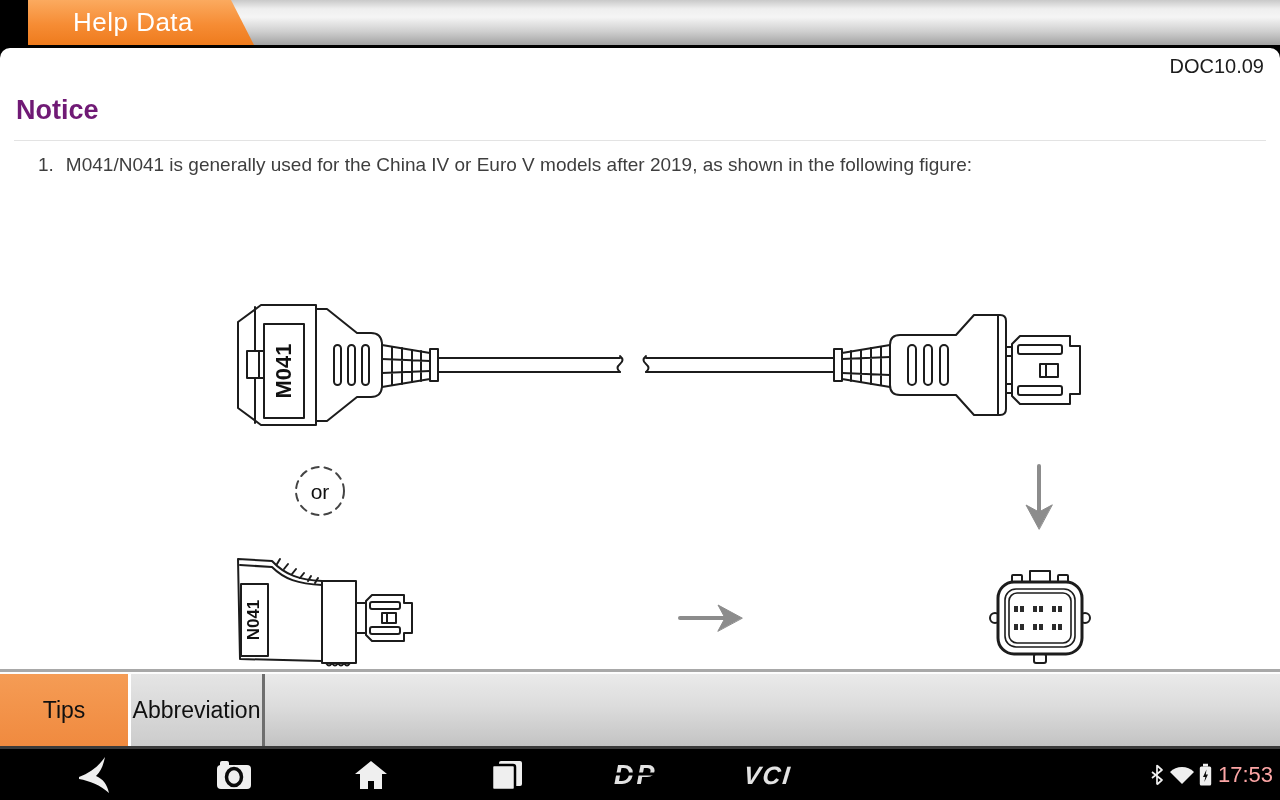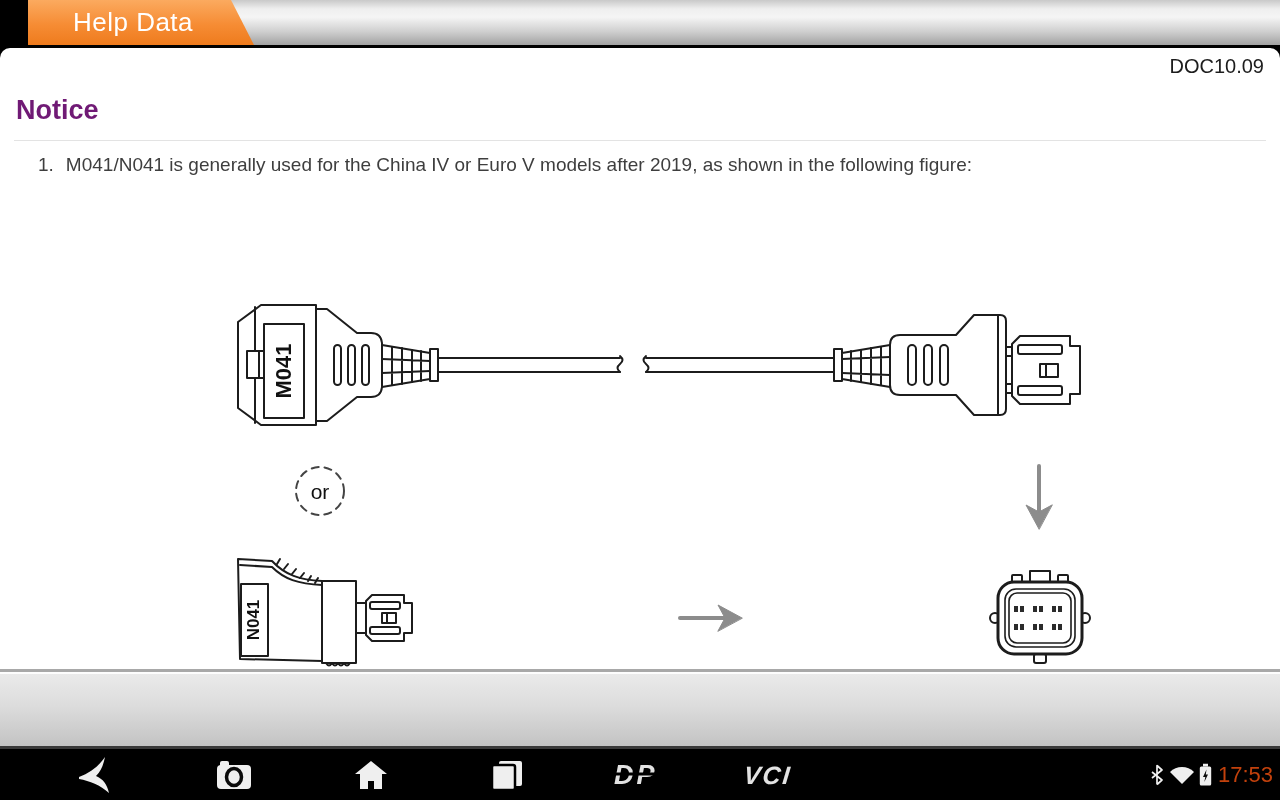--- a/index.html
+++ b/index.html
@@ -36,21 +36,21 @@
   .tbtn-abbrev{width:134px;background:linear-gradient(180deg,#e5e5e5 0%,#cccccc 100%);border-right:3px solid #6e6e6e;}
   .toolbar-spacer{flex:1;}
   .tbtn-esc{width:153px;font-weight:bold;font-size:24px;border-left:4px solid #fff;}
 
   
   .navbar{position:absolute;left:0;top:746px;width:1280px;height:54px;background:#000;
     border-top:3px solid #3a3a3a;box-sizing:border-box;}
   .nav-ico{position:absolute;top:50%;transform:translateY(-50%);display:block;}
   .dp-logo{left:612px;}
   .vci-label{left:744px;color:#e2e2e2;font-size:25px;font-weight:bold;font-style:italic;letter-spacing:2px;transform:translateY(-50%) skewX(-6deg);}
-  .clock{left:1218px;color:#c2410c;font-size:22px;}
+  .clock{left:1218px;color:#fca5a5;font-size:22px;}
 </style>
 </head>
 <body>
 
 <div class="screen">
 
   <div class="topbar">
     <div class="topbar-gray"></div>
     <div class="helptab">
       <span>Help Data</span>
@@ -164,20 +164,22 @@
               <rect x="1039" y="576" width="4" height="6"></rect>
             <rect x="1052" y="576" width="4" height="6"></rect>
               <rect x="1058" y="576" width="4" height="6"></rect>
           </g>
         </g>
       </g>
     </svg>
   </div>
 
   <div class="toolbar">
+    <div class="tbtn tbtn-tips">Tips</div>
+    <div class="tbtn tbtn-abbrev">Abbreviation</div>
     <div class="toolbar-spacer"></div>
   </div>
 
   <div class="navbar">
 
     <svg class="nav-ico" style="left:75px" width="44" height="38" viewBox="0 0 44 38">
       <path d="M4,21 C15,17 24,10 30,1 C28,10 26,15 21,20 C28,23 32,28 34,37 C25,29 15,25 4,23 Z" fill="#efefef"></path>
     </svg>
 
     <svg class="nav-ico" style="left:216px" width="36" height="30" viewBox="0 0 36 30">

